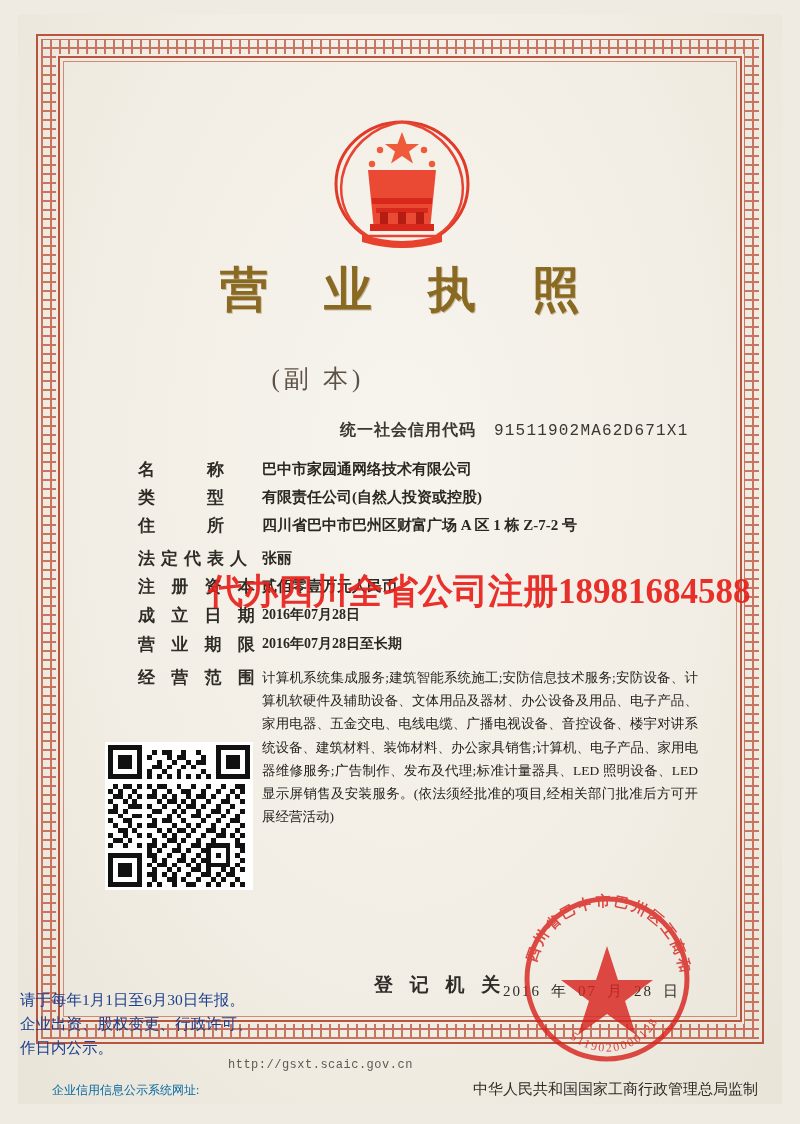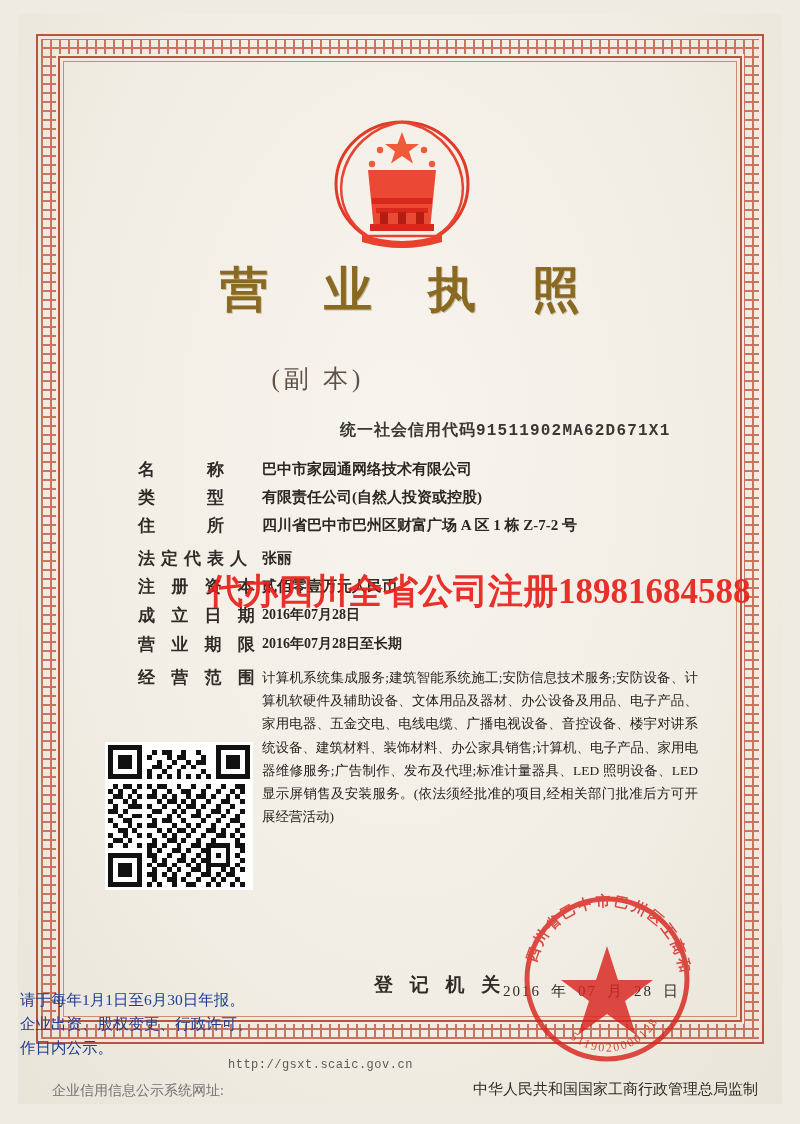--- a/index.html
+++ b/index.html
@@ -123,23 +123,23 @@
     top: 420px;
     font-family: "Liberation Serif", serif;
     font-size: 16px;
     font-weight: bold;
     color: #3a3631;
     letter-spacing: 1px;
     white-space: nowrap;
   }
   .credit-code .code {
     font-family: "Liberation Mono", monospace;
-    font-weight: bold;
+    font-weight: normal;
     letter-spacing: 1.2px;
-    margin-left: 0;
+    margin-left: 18px;
     text-align: center;
   }
 
   
   .fields {
     position: absolute;
     left: 138px;
     top: 458px;
     width: 560px;
   }
@@ -248,22 +248,22 @@
     font-family: "Liberation Mono", monospace;
     font-size: 12px;
     color: #5c5a55;
     letter-spacing: .5px;
   }
   .footer-bottom-left {
     position: absolute;
     left: 52px;
     top: 1082px;
     font-family: "Liberation Serif", serif;
-    font-size: 14px;
-    color: #737373;
+    font-size: 12px;
+    color: #0369a1;
   }
   .footer-bottom-right {
     position: absolute;
     right: 42px;
     top: 1080px;
     font-family: "Liberation Serif", serif;
     font-size: 15px;
     color: #2f2b26;
   }
 

